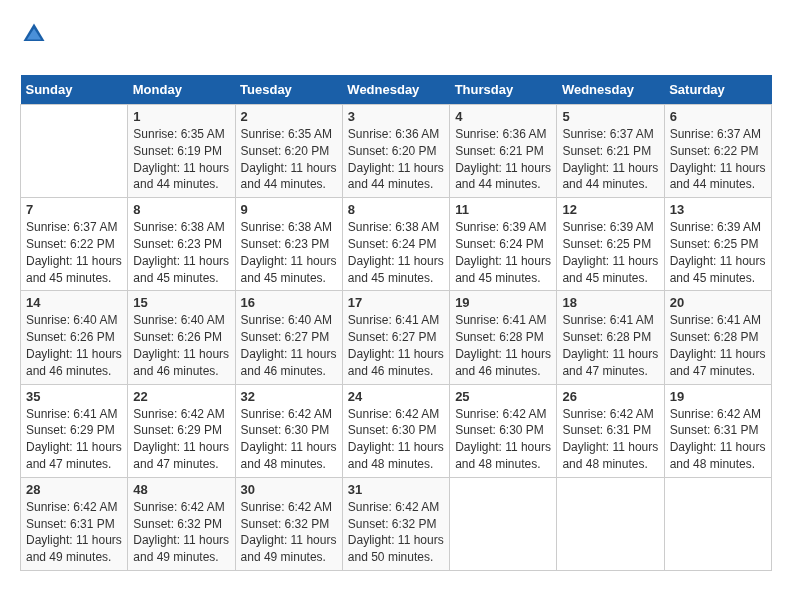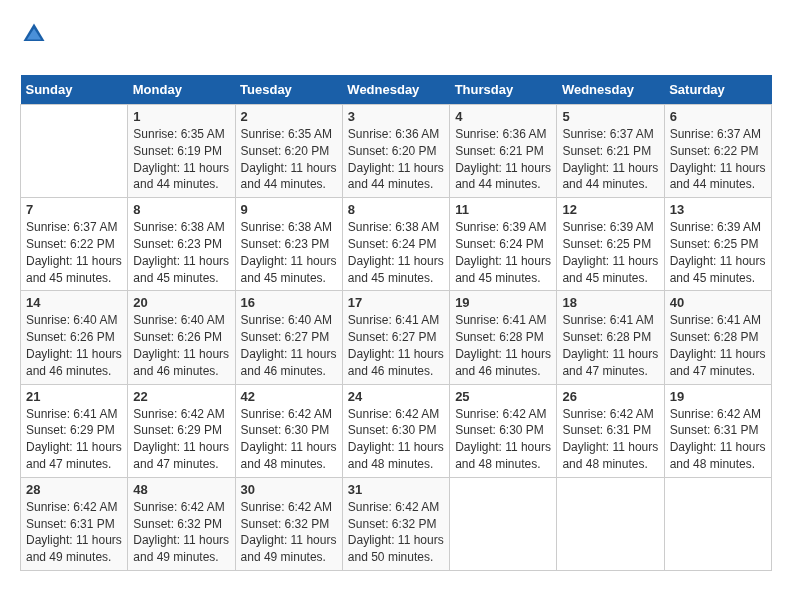--- a/index.html
+++ b/index.html
@@ -224,21 +224,21 @@
       </tr>
       <tr>
         <td>
           <span class="day-num">14</span>
           <div class="day-info" style="white-space: pre-line;">Sunrise: 6:40 AM
 Sunset: 6:26 PM
 Daylight: 11 hours
 and 46 minutes.</div>
         </td>
         <td>
-          <span class="day-num">20</span>
+          <span class="day-num">15</span>
           <div class="day-info" style="white-space: pre-line;">Sunrise: 6:40 AM
 Sunset: 6:26 PM
 Daylight: 11 hours
 and 46 minutes.</div>
         </td>
         <td>
           <span class="day-num">16</span>
           <div class="day-info" style="white-space: pre-line;">Sunrise: 6:40 AM
 Sunset: 6:27 PM
 Daylight: 11 hours
@@ -259,44 +259,44 @@
 and 46 minutes.</div>
         </td>
         <td>
           <span class="day-num">18</span>
           <div class="day-info" style="white-space: pre-line;">Sunrise: 6:41 AM
 Sunset: 6:28 PM
 Daylight: 11 hours
 and 47 minutes.</div>
         </td>
         <td>
-          <span class="day-num">40</span>
+          <span class="day-num">20</span>
           <div class="day-info" style="white-space: pre-line;">Sunrise: 6:41 AM
 Sunset: 6:28 PM
 Daylight: 11 hours
 and 47 minutes.</div>
         </td>
       </tr>
       <tr>
         <td>
-          <span class="day-num">21</span>
+          <span class="day-num">35</span>
           <div class="day-info" style="white-space: pre-line;">Sunrise: 6:41 AM
 Sunset: 6:29 PM
 Daylight: 11 hours
 and 47 minutes.</div>
         </td>
         <td>
           <span class="day-num">22</span>
           <div class="day-info" style="white-space: pre-line;">Sunrise: 6:42 AM
 Sunset: 6:29 PM
 Daylight: 11 hours
 and 47 minutes.</div>
         </td>
         <td>
-          <span class="day-num">42</span>
+          <span class="day-num">32</span>
           <div class="day-info" style="white-space: pre-line;">Sunrise: 6:42 AM
 Sunset: 6:30 PM
 Daylight: 11 hours
 and 48 minutes.</div>
         </td>
         <td>
           <span class="day-num">24</span>
           <div class="day-info" style="white-space: pre-line;">Sunrise: 6:42 AM
 Sunset: 6:30 PM
 Daylight: 11 hours

